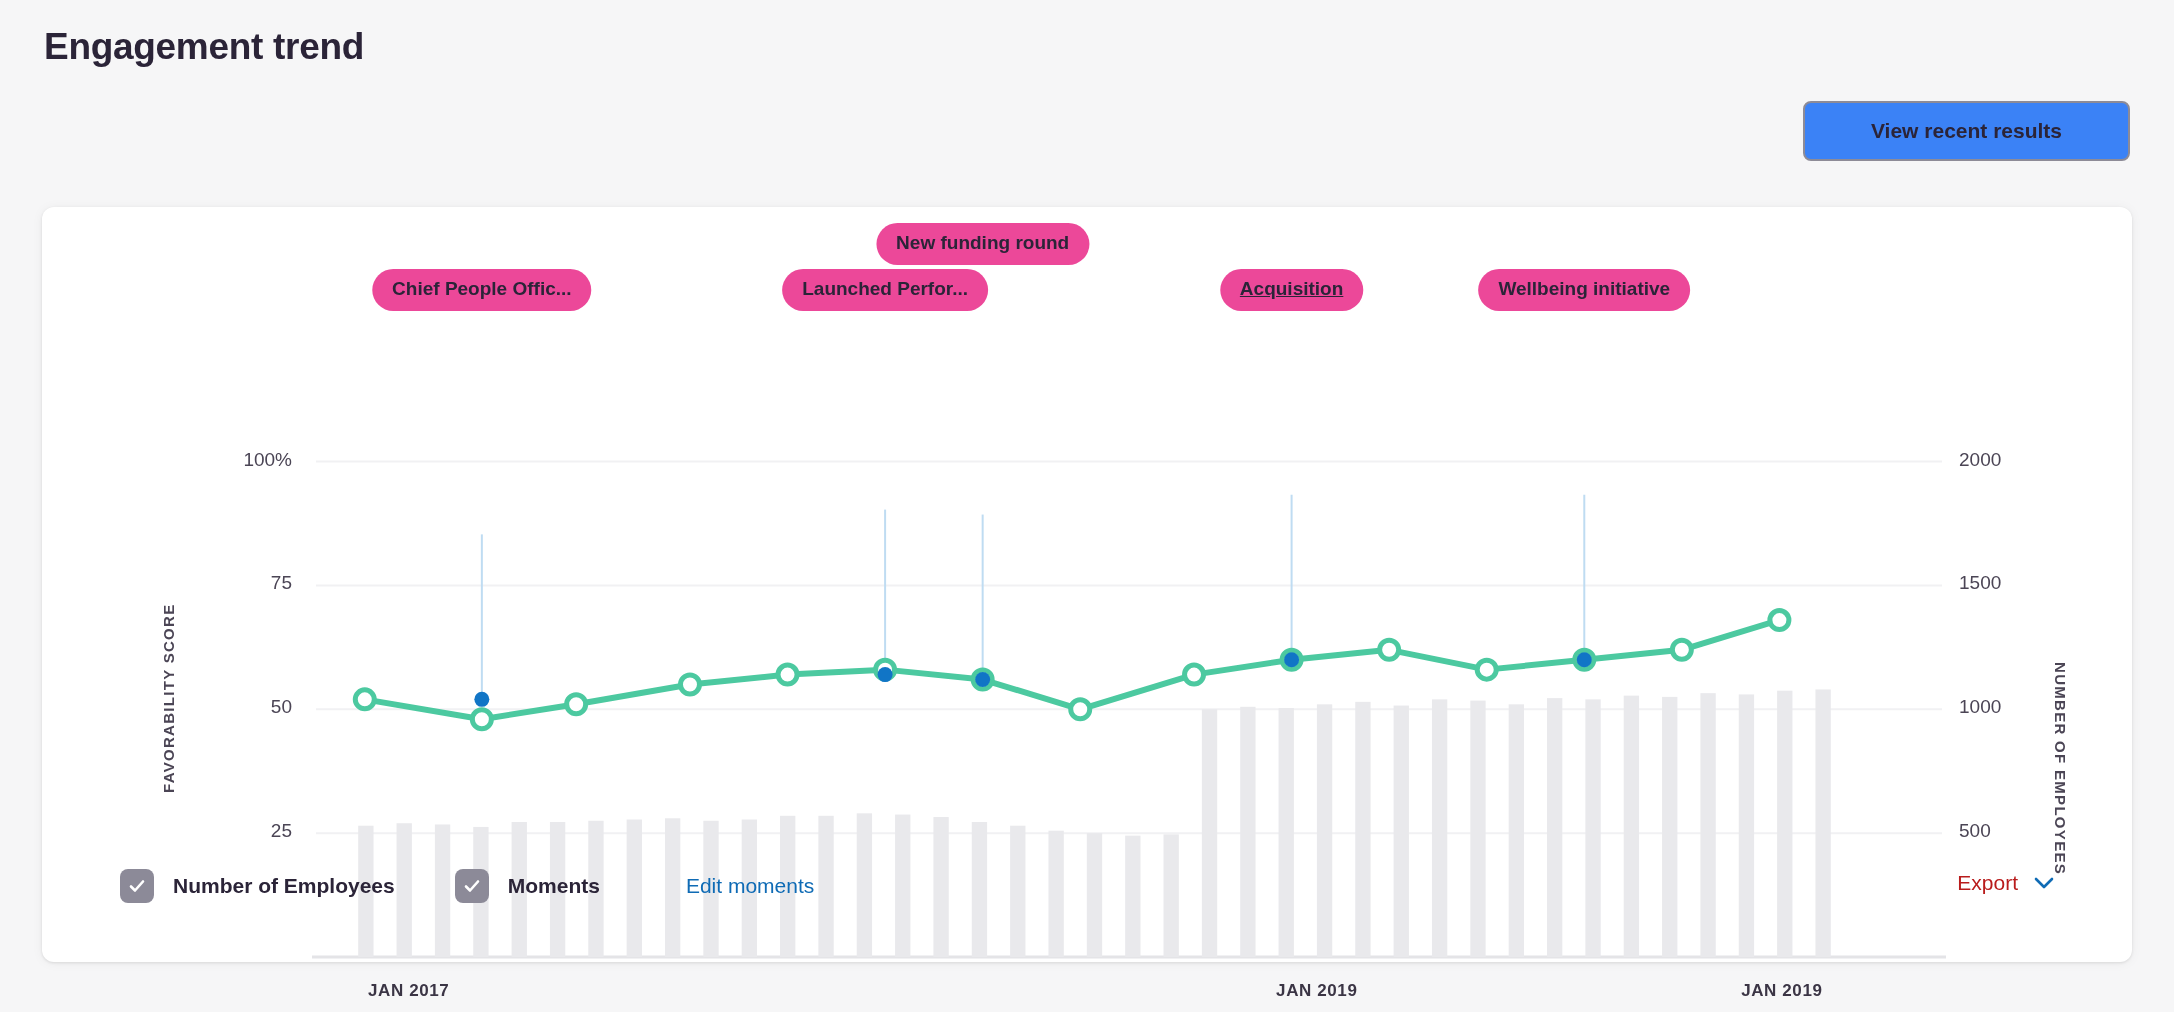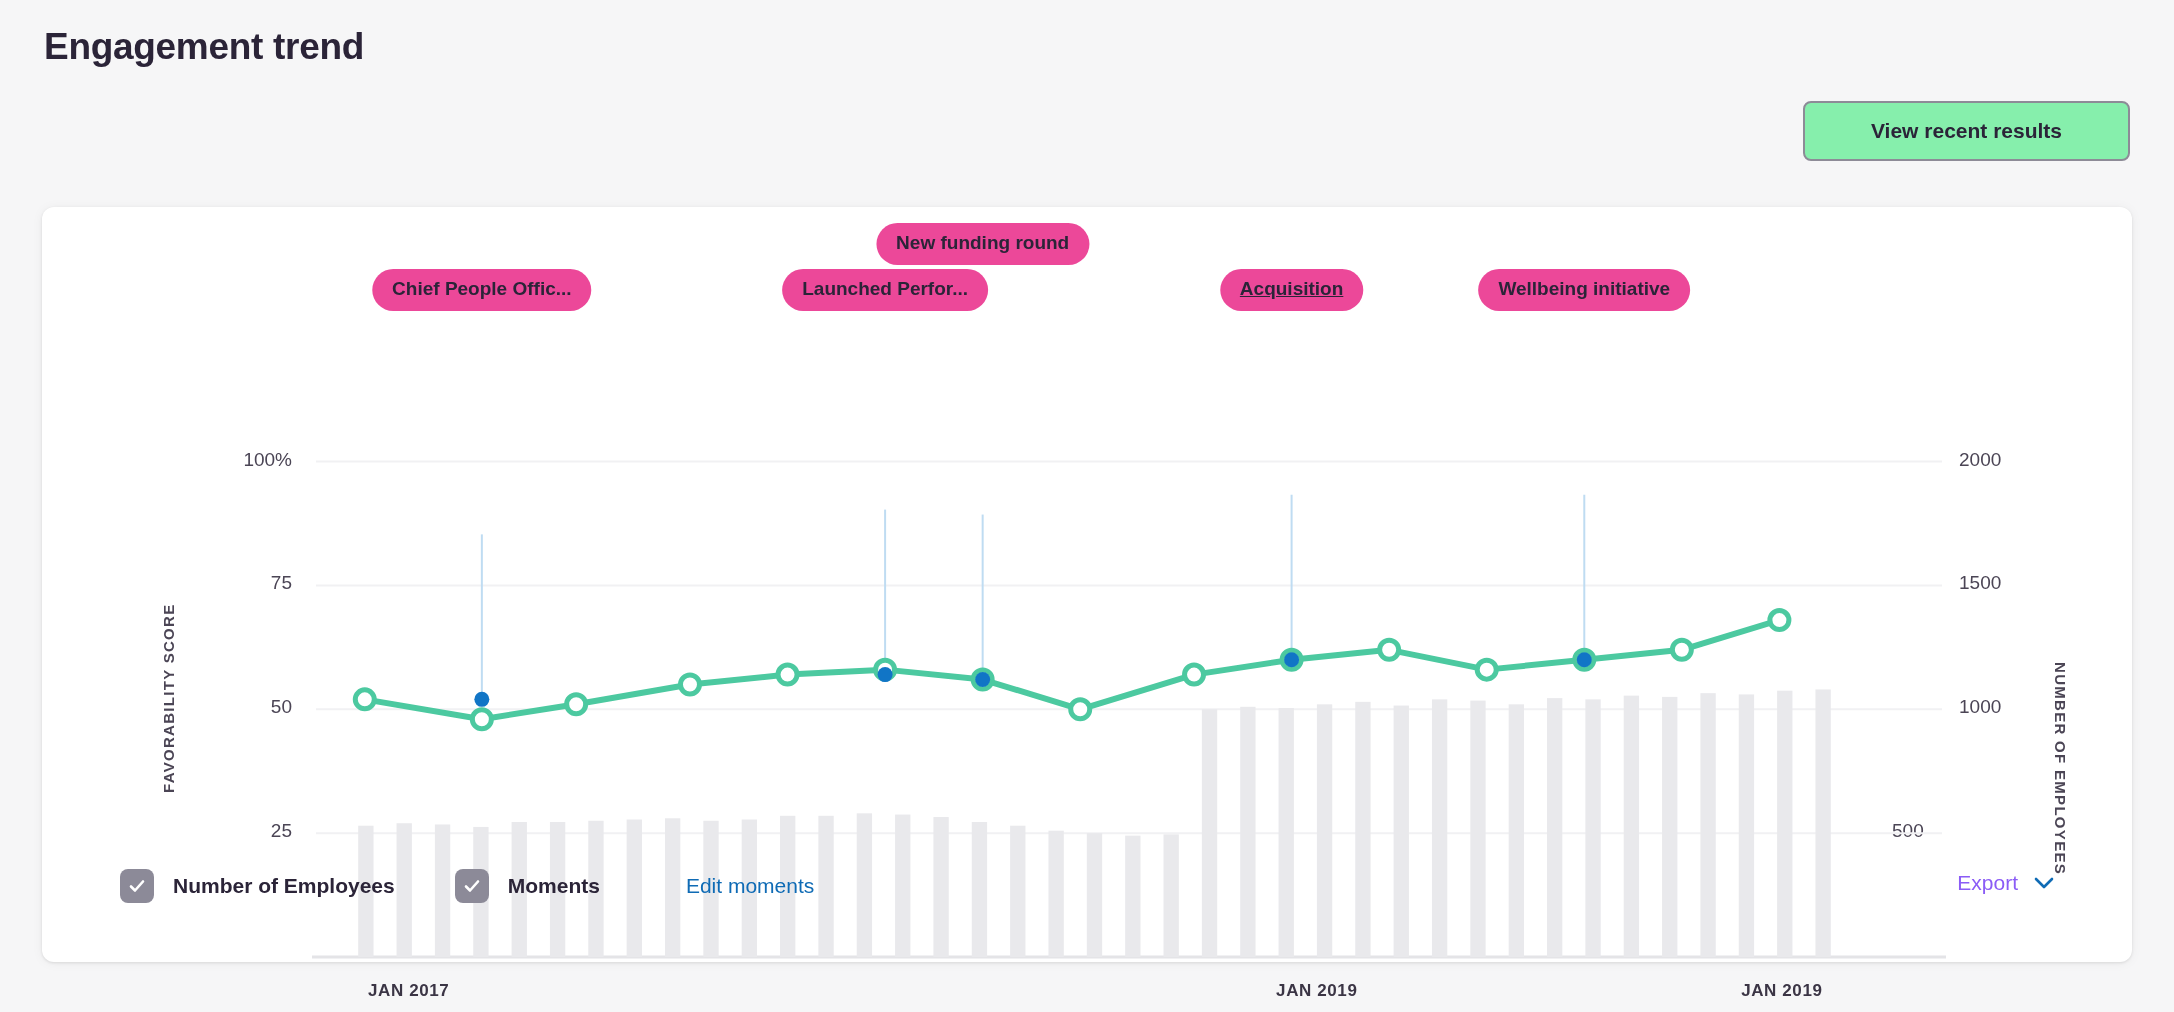--- a/index.html
+++ b/index.html
@@ -19,21 +19,21 @@
     color: #2b2438;
   }
   .subtitle {
     position: absolute; left: 45px; top: 100px;
     font-size: 20px; line-height: 36px; color: #3b3545;
     white-space: pre-line;
   }
   .view-results-btn {
     position: absolute; right: 44px; top: 101px;
     width: 327px; height: 60px;
-    background: #86efac; border: 2px solid #8d8b97; border-radius: 8px;
+    background: #3b82f6; border: 2px solid #8d8b97; border-radius: 8px;
     font-family: "Liberation Sans", sans-serif;
     font-size: 21px; font-weight: bold; color: #2b2438;
     cursor: pointer;
     display: flex; align-items: center; justify-content: center;
   }
 
   
   .card {
     position: absolute; left: 42px; top: 207px;
     width: 2090px; height: 755px;
@@ -95,21 +95,21 @@
     display: flex; align-items: center; justify-content: center; flex: none;
   }
   .checkbox svg { display: block; }
   .legend-label { font-size: 21px; font-weight: bold; color: #2b2438; }
   .edit-link {
     margin-left: 60px; font-size: 21px; color: #0f6bb5; cursor: pointer;
   }
   .export {
     position: absolute; right: 78px; top: 29px;
     display: flex; align-items: center; gap: 16px;
-    font-size: 21px; color: #8b5cf6; cursor: pointer;
+    font-size: 21px; color: #b91c1c; cursor: pointer;
   }
 </style>
 </head>
 <body>
 
 <div class="page">
 
   <h1 class="page-title">Engagement trend</h1>
 
   <button class="view-results-btn">View recent results</button>
@@ -123,21 +123,21 @@
       <div id="ticks-left">
           <div class="tick-label l" style="left: 170px; width: 80px; top: 241.545px;">100%</div>
           <div class="tick-label l" style="left: 170px; width: 80px; top: 365.409px;">75</div>
           <div class="tick-label l" style="left: 170px; width: 80px; top: 489.273px;">50</div>
           <div class="tick-label l" style="left: 170px; width: 80px; top: 613.136px;">25</div>
         </div>
       <div id="ticks-right">
           <div class="tick-label" style="left: 1917px; top: 241.545px;">2000</div>
           <div class="tick-label" style="left: 1917px; top: 365.409px;">1500</div>
           <div class="tick-label" style="left: 1917px; top: 489.273px;">1000</div>
-          <div class="tick-label" style="left: 1850px; top: 613.136px;">500</div>
+          <div class="tick-label" style="left: 1917px; top: 613.136px;">500</div>
         </div>
       <div id="ticks-x">
           <div class="x-label" style="left: 318px; top: 774px; margin-left: 8px;">JAN 2017</div>
           <div class="x-label" style="left: 767.458px; top: 774px; margin-top: 28px;">JAN 2018</div>
           <div class="x-label" style="left: 1234.12px; top: 774px;">JAN 2019</div>
           <div class="x-label" style="left: 1699.16px; top: 774px;">JAN 2019</div>
         </div>
       <div id="moment-pills">
           <div class="moment-pill" style="left: 439.852px; top: 62px;">Chief People Offic...</div>
           <div class="moment-pill" style="left: 843.1px; top: 62px;">Launched Perfor...</div>

